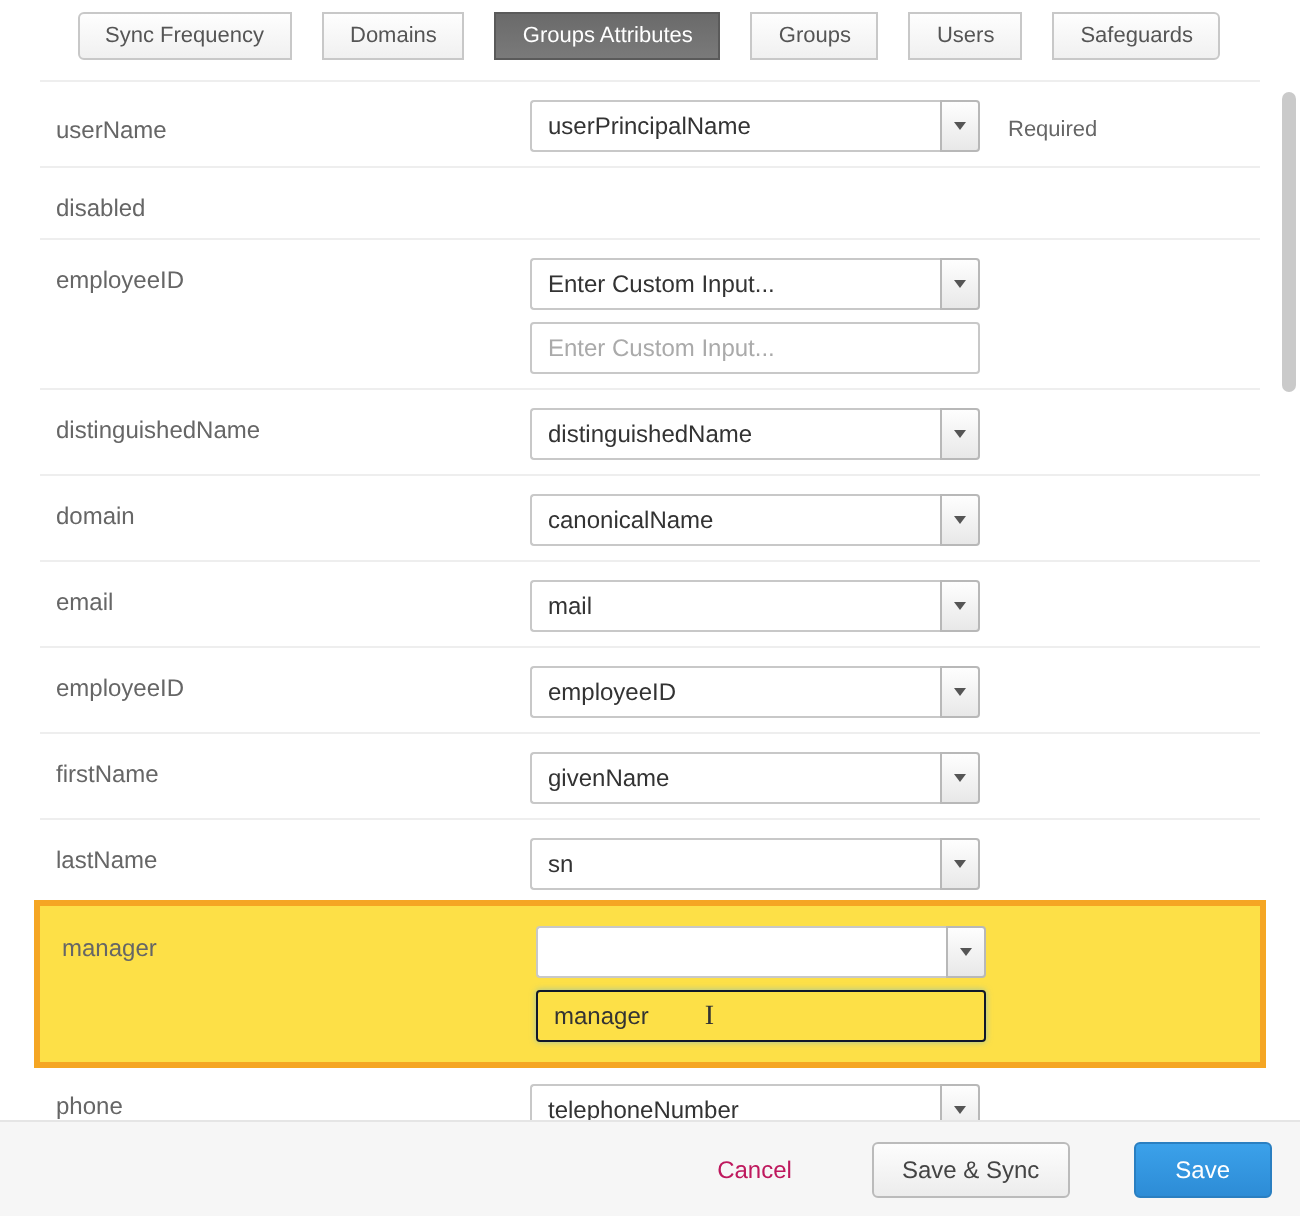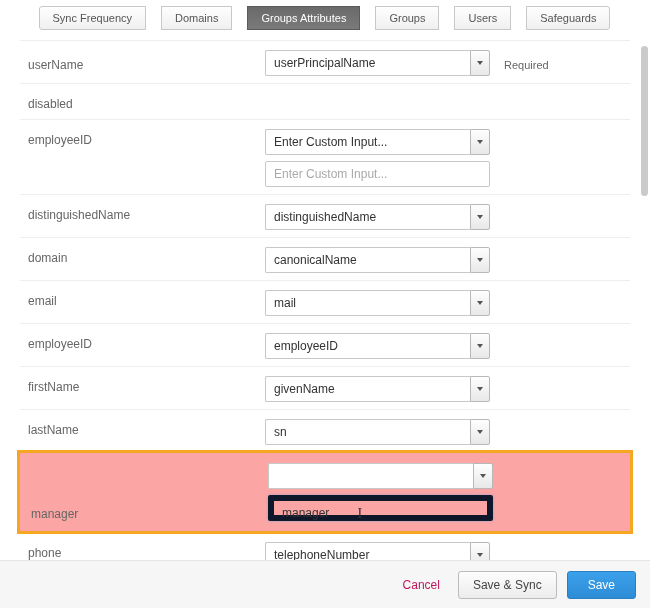--- a/index.html
+++ b/index.html
@@ -51,26 +51,25 @@
       border-top: 1px solid #eee;
       padding: 9px 0 7px 0;
       min-height: 36px;
     }
     .row:first-child {
       border-top: 1px solid #eee;
       align-items: center;
     }
     .row.highlight {
       border: 3px solid #f5a623;
-      background: #fca5a5;
+      background: #fde047;
       margin: -2px -3px -2px -3px;
       padding: 10px 3px 10px 3px;
       z-index: 2;
       position: relative;
-      align-items: flex-end;
     }
     .label-col {
       width: 245px;
       padding-left: 8px;
       padding-top: 4px;
       font-size: 12px;
       color: #666;
       flex-shrink: 0;
     }
     .input-col {
@@ -123,21 +122,21 @@
     }
     .custom-input {
       border: 1px solid #c8c8c8;
       padding: 5px 8px;
       font-size: 12px;
       color: #aaa;
       height: 26px;
       border-radius: 2px;
     }
     .custom-input.active {
-      border: 6px solid #0f172a;
+      border: 1px solid #0f172a;
       box-shadow: 0 0 3px rgba(91,176,232,0.6);
       color: #333;
       position: relative;
     }
     .text-cursor {
       display: inline-block;
       position: relative;
       margin-left: 28px;
       font-family: serif;
       font-size: 14px;
@@ -165,20 +164,21 @@
       padding: 0 8px;
     }
     .btn {
       border: 1px solid #bbb;
       background: linear-gradient(#fdfdfd, #ececec);
       padding: 6px 14px;
       font-size: 12px;
       border-radius: 3px;
       cursor: pointer;
       color: #444;
+      margin-left: 22px;
     }
     .btn.primary {
       background: linear-gradient(#3ba1ea, #2d8cd6);
       border-color: #2a7fc1;
       color: #fff;
       padding: 6px 20px;
     }
     .scrollbar {
       position: absolute;
       right: 2px;

